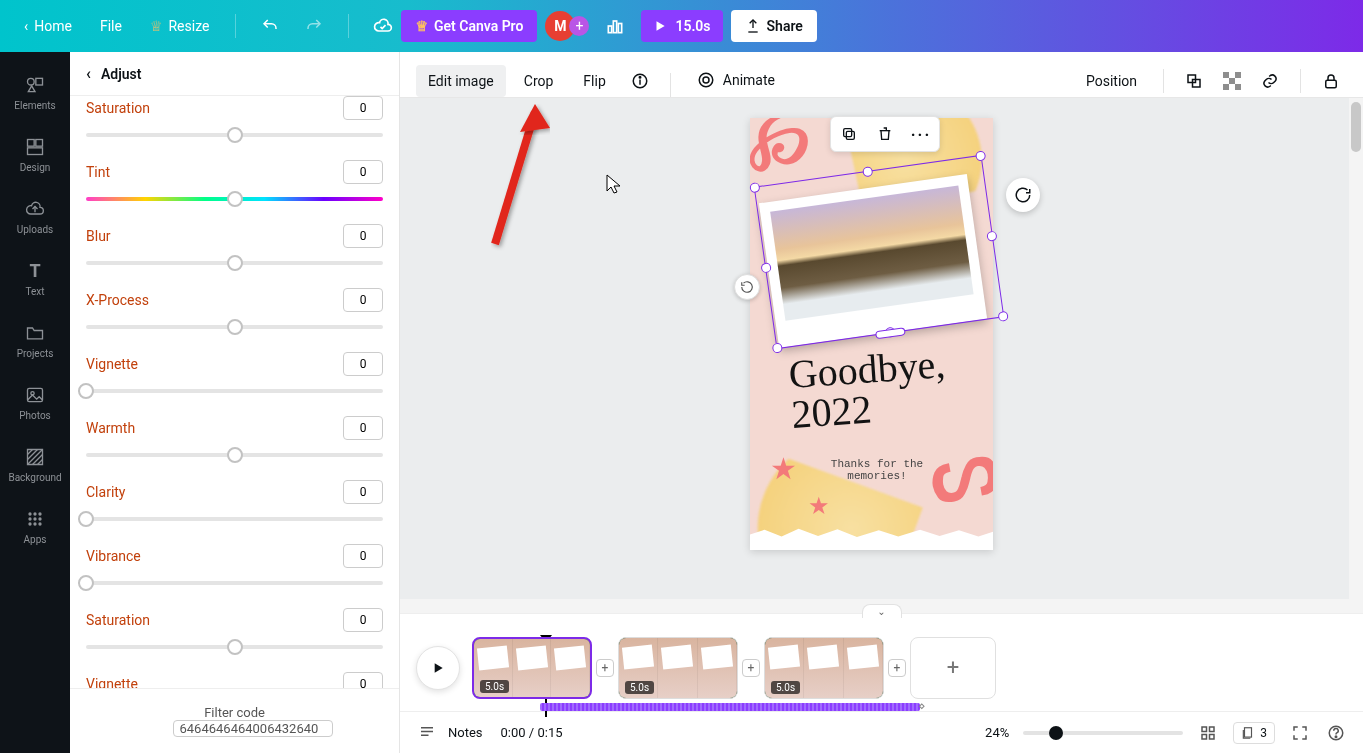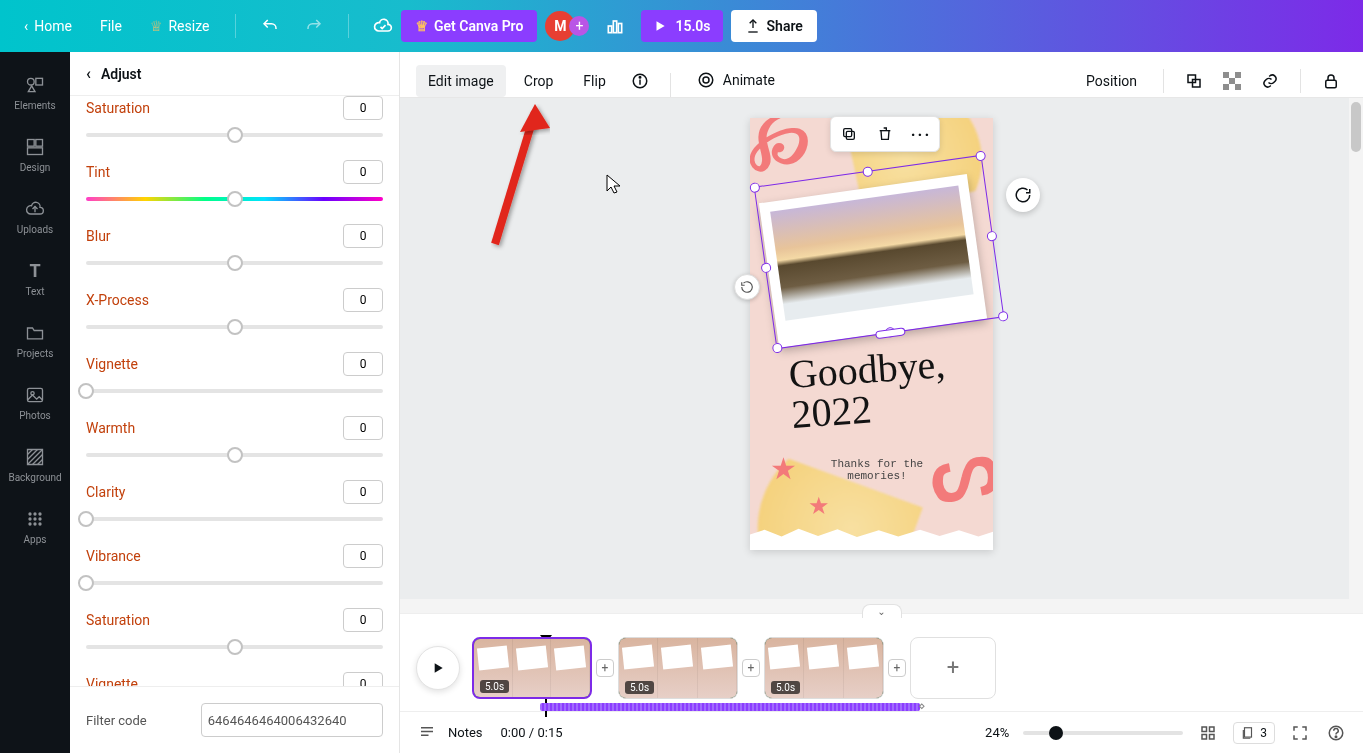--- a/index.html
+++ b/index.html
@@ -37,21 +37,21 @@
   .adj { margin-top:14px; }
   .adj-row { display:flex; align-items:center; justify-content:space-between; }
   .adj-label { color:#c2410c; font-size:14px; }
   .adj-val { width:40px; height:24px; border:1px solid #ccc; border-radius:4px; font-size:12px; text-align:center; }
   .slider { position:relative; height:22px; margin-top:4px; }
   .slider .track { position:absolute; left:0; right:0; top:9px; height:4px; background:#e4e4e4; border-radius:2px; }
   .slider.centered .thumb { left:50%; }
   .slider.minstart .thumb { left:0; }
   .slider .thumb { position:absolute; top:3px; width:16px; height:16px; border-radius:50%; background:#fff; border:2px solid #c2c2c2; transform:translateX(-50%); }
   .slider.tint .track { background:linear-gradient(90deg,#ff3ec9,#ffd400,#00ff88,#00e3ff,#6a00ff,#ff00c8); height:4px; }
-  .filtercode { display:flex; align-items:center; gap:18px; padding:16px; border-top:1px solid #eee; }
+  .filtercode { display:flex; align-items:center; padding:16px; border-top:1px solid #eee;flex-direction:column; }
   .filtercode label { font-size:13px; color:#555; }
   .filtercode input { flex:1; height:34px; border:1px solid #ccc; border-radius:4px; padding:0 6px; font-size:13px; color:#555; width:160px;margin-left:36px; }
   
   .workspace { flex:1; display:flex; flex-direction:column; position:relative; }
   .ctxbar { height:46px; border-bottom:1px solid #e7e7e7; display:flex; align-items:flex-end; padding:0 16px; gap:6px; }
   .ctx-btn { padding:8px 12px; border-radius:4px; font-size:14px; color:#0d1216; cursor:pointer; }
   .ctx-btn.active { background:#eff0f1; }
   .ctx-sep { width:1px; height:24px; background:#e3e3e3; margin:0 8px; }
   .ctx-right { margin-left:auto; display:flex; align-items:center; gap:6px; }
   .ctx-ic { width:32px; height:32px; border-radius:4px; display:flex; align-items:center; justify-content:center; color:#0d1216; cursor:pointer; }

